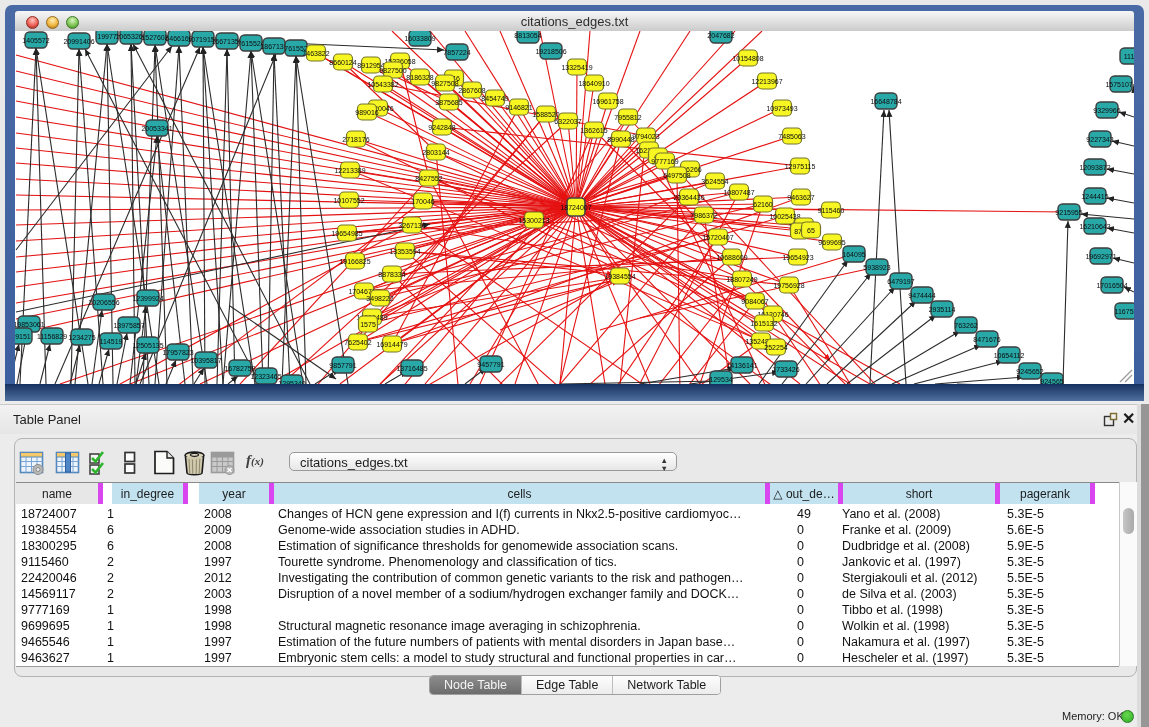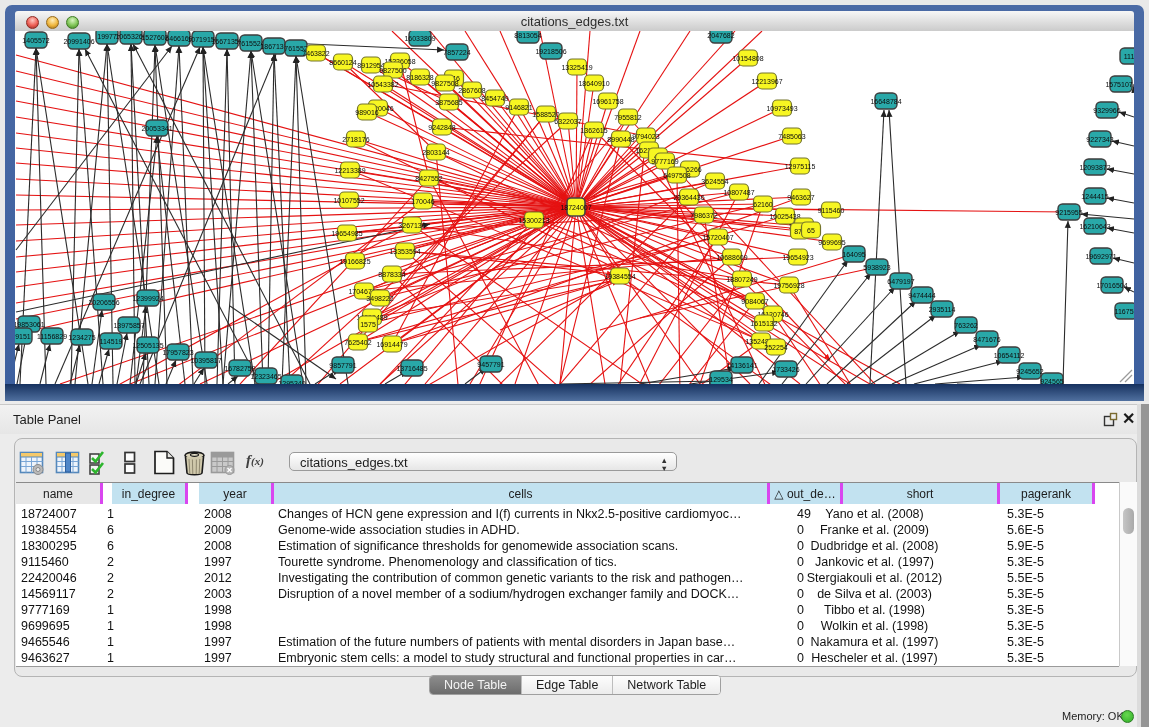--- a/index.html
+++ b/index.html
@@ -24,29 +24,29 @@
 #panel{position:absolute;left:14px;top:438px;width:1123px;height:239px;box-sizing:border-box;
  background:#e9e9e9;border:1px solid #b4b4b4;border-radius:8px}
 #combo{position:absolute;left:289px;top:452px;width:388px;height:19px;
  background:linear-gradient(#ffffff,#e6e6e6);border:1px solid #9a9a9a;
  border-radius:5px;font-size:13px;color:#1d1d1d;line-height:19px;padding-left:10px;
  box-sizing:border-box}
 #thdr{position:absolute;left:16px;top:482px;width:1103px;height:22px;
  border-top:1px solid #8a8a8a;border-bottom:1px solid #9a9a9a;background:#fff;
  font-size:12px;color:#1d1d1d}
 #thdr span{position:absolute;top:0;height:22px;line-height:22px;text-align:center;
- border-right:3px solid #d946ef;box-sizing:border-box;background:#c2e2f0;overflow:hidden}
+ border-right:5px solid #d946ef;box-sizing:border-box;background:#c2e2f0;overflow:hidden}
 #tbody{position:absolute;left:16px;top:504px;width:1103px;height:162px;
  background:#fff;border-bottom:1px solid #9a9a9a;overflow:hidden}
 .row{position:absolute;left:0;width:1103px;height:16px;font-size:12.5px;
  color:#111;white-space:nowrap}
 .row span{position:absolute;overflow:hidden;line-height:16px}
 .c0{left:5px;width:82px}.c1{left:91px;width:92px}.c2{left:188px;width:72px}
 .c3{left:262px;width:492px}.c4{left:781px;width:70px}
-.c5{left:780px;width:157px;text-align:center}.c6{left:991px;width:88px}
+.c5{left:826px;width:157px;}.c6{left:991px;width:88px}
 #vsb{position:absolute;left:1119px;top:482px;width:17px;height:184px;
  background:#fafafa;border-left:1px solid #c9c9c9}
 #vsbt{position:absolute;left:2.5px;top:26px;width:11px;height:26px;
  background:linear-gradient(90deg,#c6c6c6,#a9a9a9);border-radius:6px}
 #tabs{position:absolute;left:429px;top:675px;height:18px;border:1px solid #9f9f9f;
  border-radius:4px;overflow:hidden;background:#fff;font-size:12.5px;display:flex}
 #tabs div{height:18px;line-height:18px;padding:0 14px;color:#1d1d1d;
  background:linear-gradient(#fdfdfd,#ececec)}
 #tabs .sel{background:linear-gradient(#8d8d8d,#6c6c6c);color:#f4f4f4}
 #tabs .d2{border-left:1px solid #bdbdbd}
@@ -768,20 +768,21 @@
       <span class="c1">1</span>
       <span class="c2">1998</span>
       <span class="c4">0</span>
       <span class="c5">Tibbo et al. (1998)</span>
       <span class="c6">5.3E-5</span>
     </div>
 <div class="row" style="top:114px">
       <span class="c0">9699695</span>
       <span class="c1">1</span>
       <span class="c2">1998</span>
+      <span class="c3">Structural magnetic resonance image averaging in schizophrenia.</span>
       <span class="c4">0</span>
       <span class="c5">Wolkin et al. (1998)</span>
       <span class="c6">5.3E-5</span>
     </div>
 <div class="row" style="top:130px">
       <span class="c0">9465546</span>
       <span class="c1">1</span>
       <span class="c2">1997</span>
       <span class="c3">Estimation of the future numbers of patients with mental disorders in Japan base…</span>
       <span class="c4">0</span>

